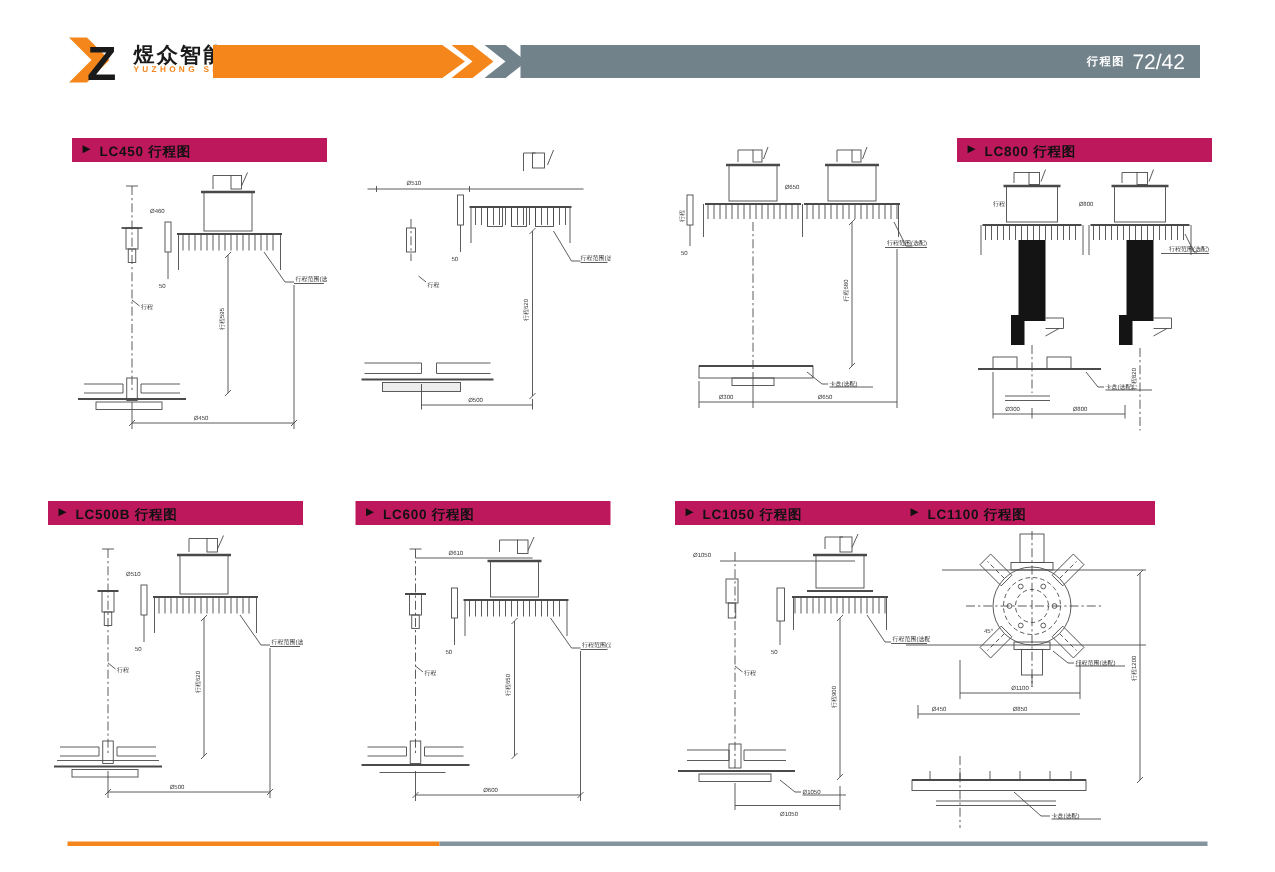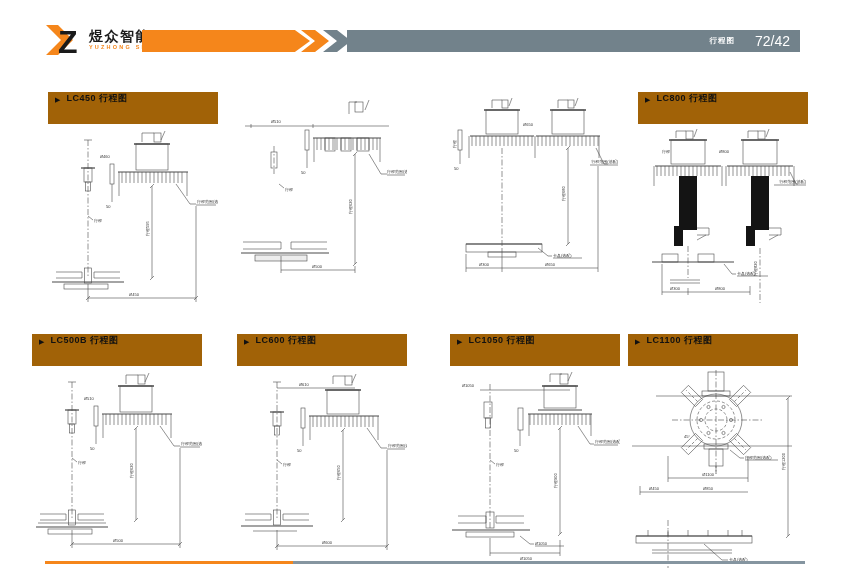--- a/index.html
+++ b/index.html
@@ -9,26 +9,26 @@
   .logo{position:absolute;left:45px;top:21px;display:flex;align-items:center;gap:4px;}
   .logo-text .zh{font-size:14px;font-weight:bold;letter-spacing:1.5px;color:#1a1a1a;line-height:15px;}
   .logo-text .en{font-size:5.5px;font-weight:bold;letter-spacing:2.2px;color:#F5861B;line-height:7px;}
   .banner-main{position:absolute;left:142px;top:30px;width:168px;height:22px;background:#F5861B;
       clip-path:polygon(0 0,91% 0,100% 50%,91% 100%,0 100%);}
   .chev{position:absolute;top:30px;width:28px;height:22px;
       clip-path:polygon(0 0,50% 0,100% 50%,50% 100%,0 100%,50% 50%);}
   .chev1{left:301px;background:#F5861B;}
   .chev2{left:323px;background:#72828B;}
   .banner-gray{position:absolute;left:347px;top:30px;width:453px;height:22px;background:#72828B;
-      display:flex;align-items:center;justify-content:flex-end;padding-right:10px;box-sizing:border-box;gap:20px;}
+      display:flex;align-items:center;justify-content:flex-end;padding-right:10px;box-sizing:border-box;gap:5px;}
   .banner-gray .blab{color:#fff;font-size:7.5px;font-weight:bold;letter-spacing:1px;}
   .banner-gray .bpage{color:#fff;font-size:14px;font-weight:400;}
   
   .panel{position:absolute;width:170px;}
-  .panel-hd{height:32px;background:#a16207;display:flex;align-items:flex-start;gap:6px;
+  .panel-hd{height:16px;background:#be185d;display:flex;align-items:flex-end;gap:6px;
       padding-left:7px;box-sizing:border-box;}
   .panel-hd .arr{font-size:7px;color:#111;line-height:16px;}
   .panel-hd .ttl{font-size:9px;font-weight:bold;color:#111;letter-spacing:0.5px;white-space:nowrap;}
   .diag{display:block;margin-top:4px;}
   .diag line,.diag rect,.diag polyline,.diag path,.diag circle{stroke:#4a4a4a;fill:none;stroke-width:0.6;}
   .diag .thk{stroke-width:1.2;}
   .diag .thk2{stroke-width:1.6;}
   .diag .dash{stroke-dasharray:3 2;}
   .diag .dashdot{stroke-dasharray:6 2 1.5 2;}
   .diag .solidblk{fill:#141414;stroke:none;}
@@ -417,21 +417,21 @@
       <polyline points="70,166 80,174 84,174"></polyline>
         <text x="85" y="175">Ø1050</text>
         <line x1="85" y1="176" x2="114" y2="176"></line>
       <line x1="40" y1="168" x2="40" y2="186"></line>
         <line x1="110" y1="170" x2="110" y2="186"></line>
       <line x1="40" y1="183" x2="110" y2="183"></line>
         <text x="76" y="190" text-anchor="middle">Ø1050</text>
     </svg>
   </div>
 
-  <div class="panel" style="left:628px;top:334px;">
+  <div class="panel" style="left:600px;top:334px;">
     <div class="panel-hd">
       <span class="arr">▶</span>
       <span class="ttl">LC1100 行程图</span>
     </div>
     <svg class="diag" width="170" height="205" viewBox="0 0 170 205">
       <circle cx="88" cy="50" r="26"></circle>
         <circle cx="88" cy="50" r="19" class="dash"></circle>
         <circle cx="88" cy="50" r="11" class="dash"></circle>
       <circle cx="103" cy="50" r="1.6"></circle>
         <circle cx="95.5" cy="63" r="1.6"></circle>

